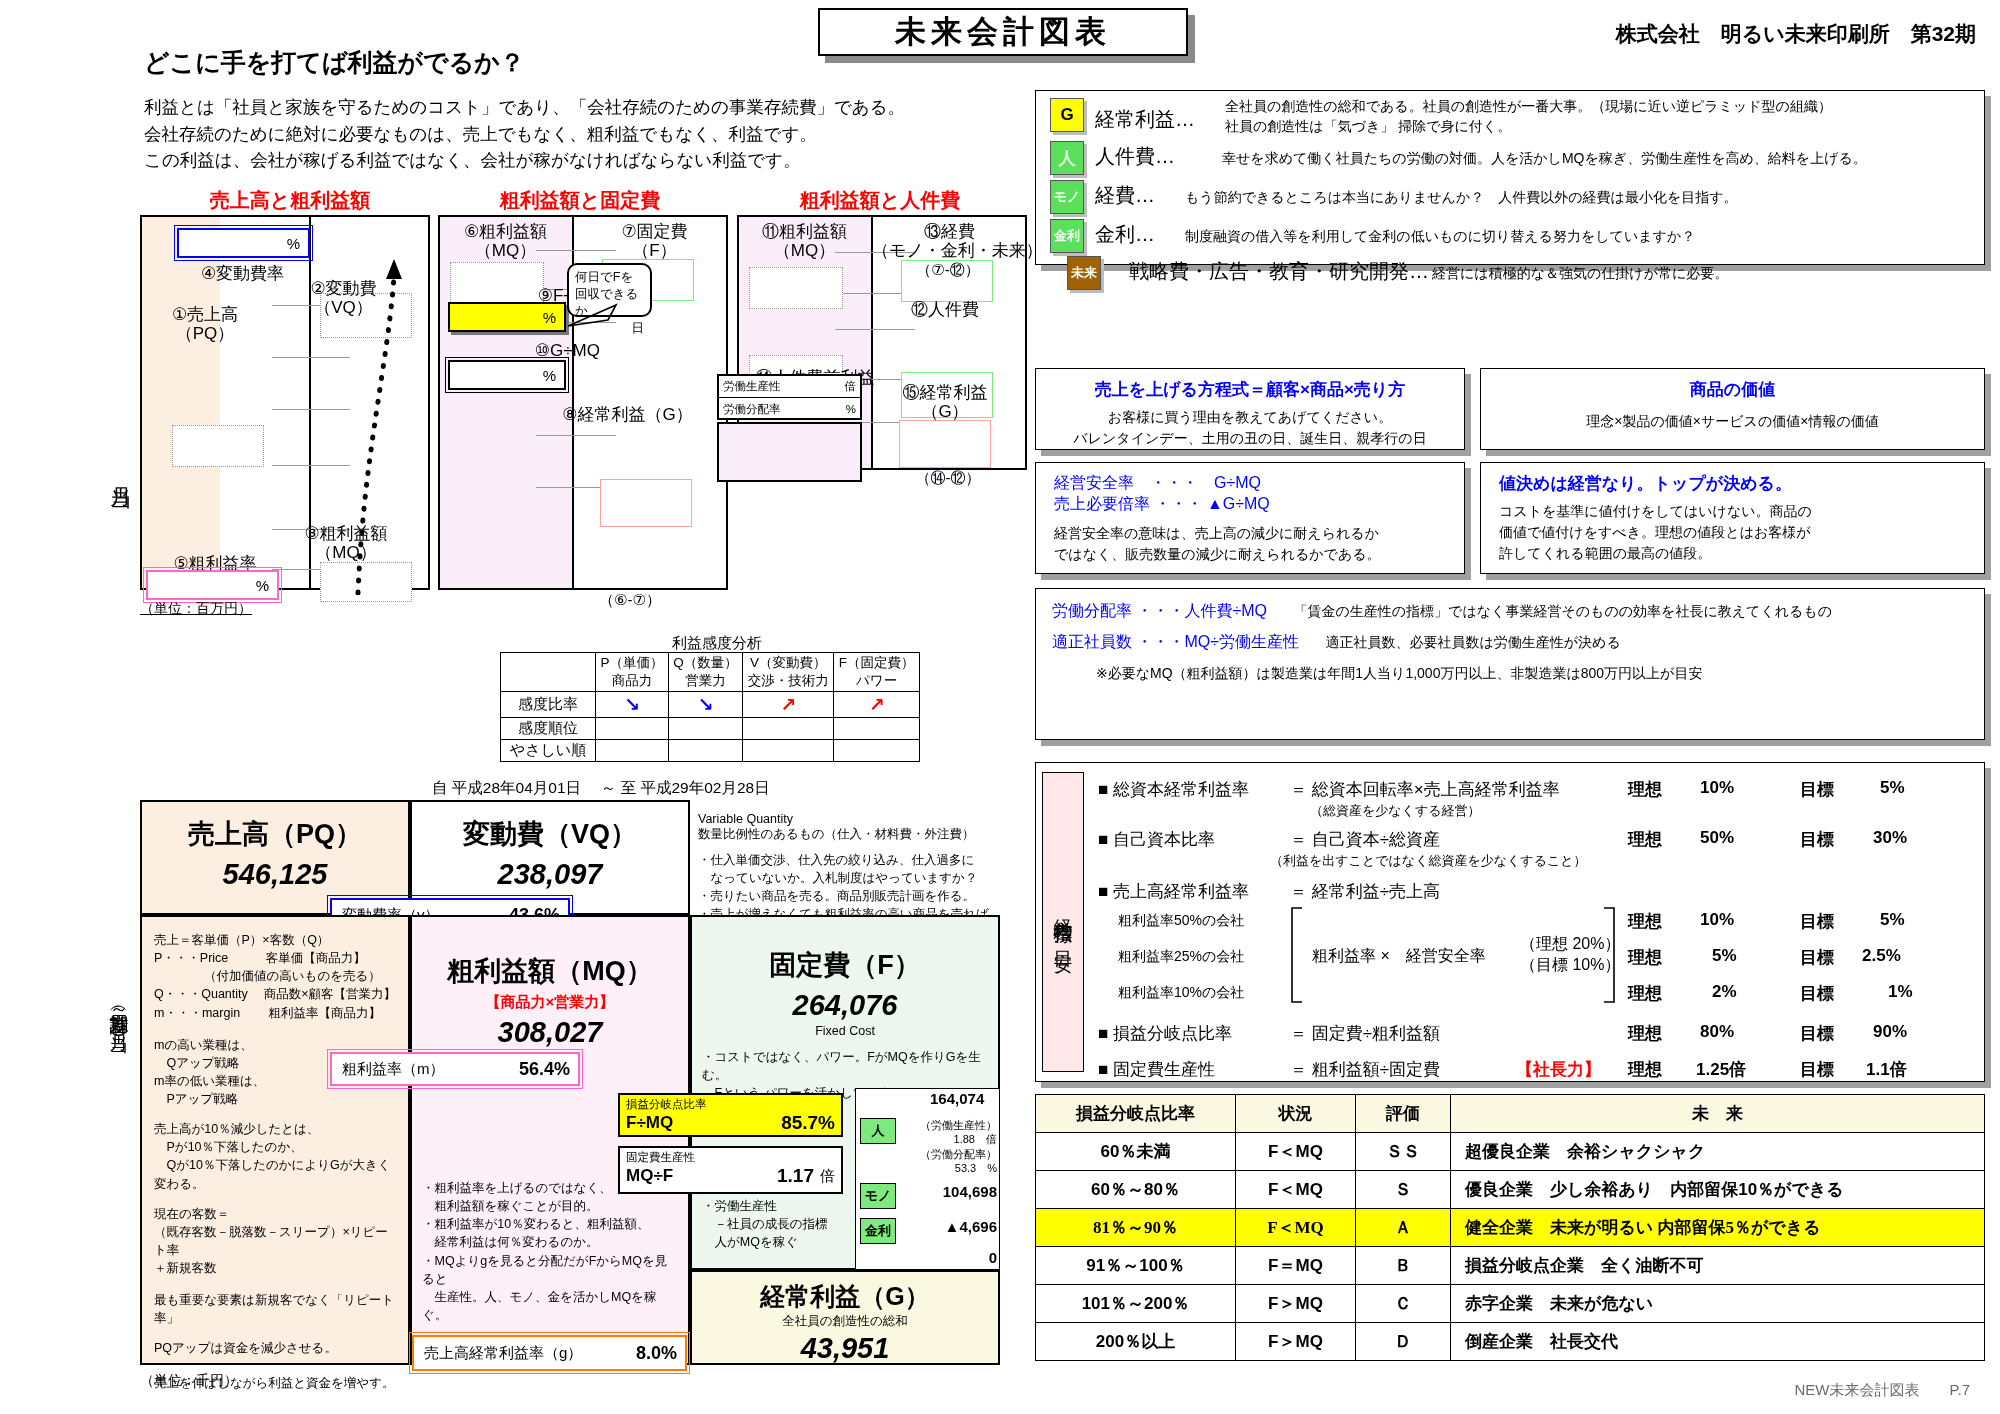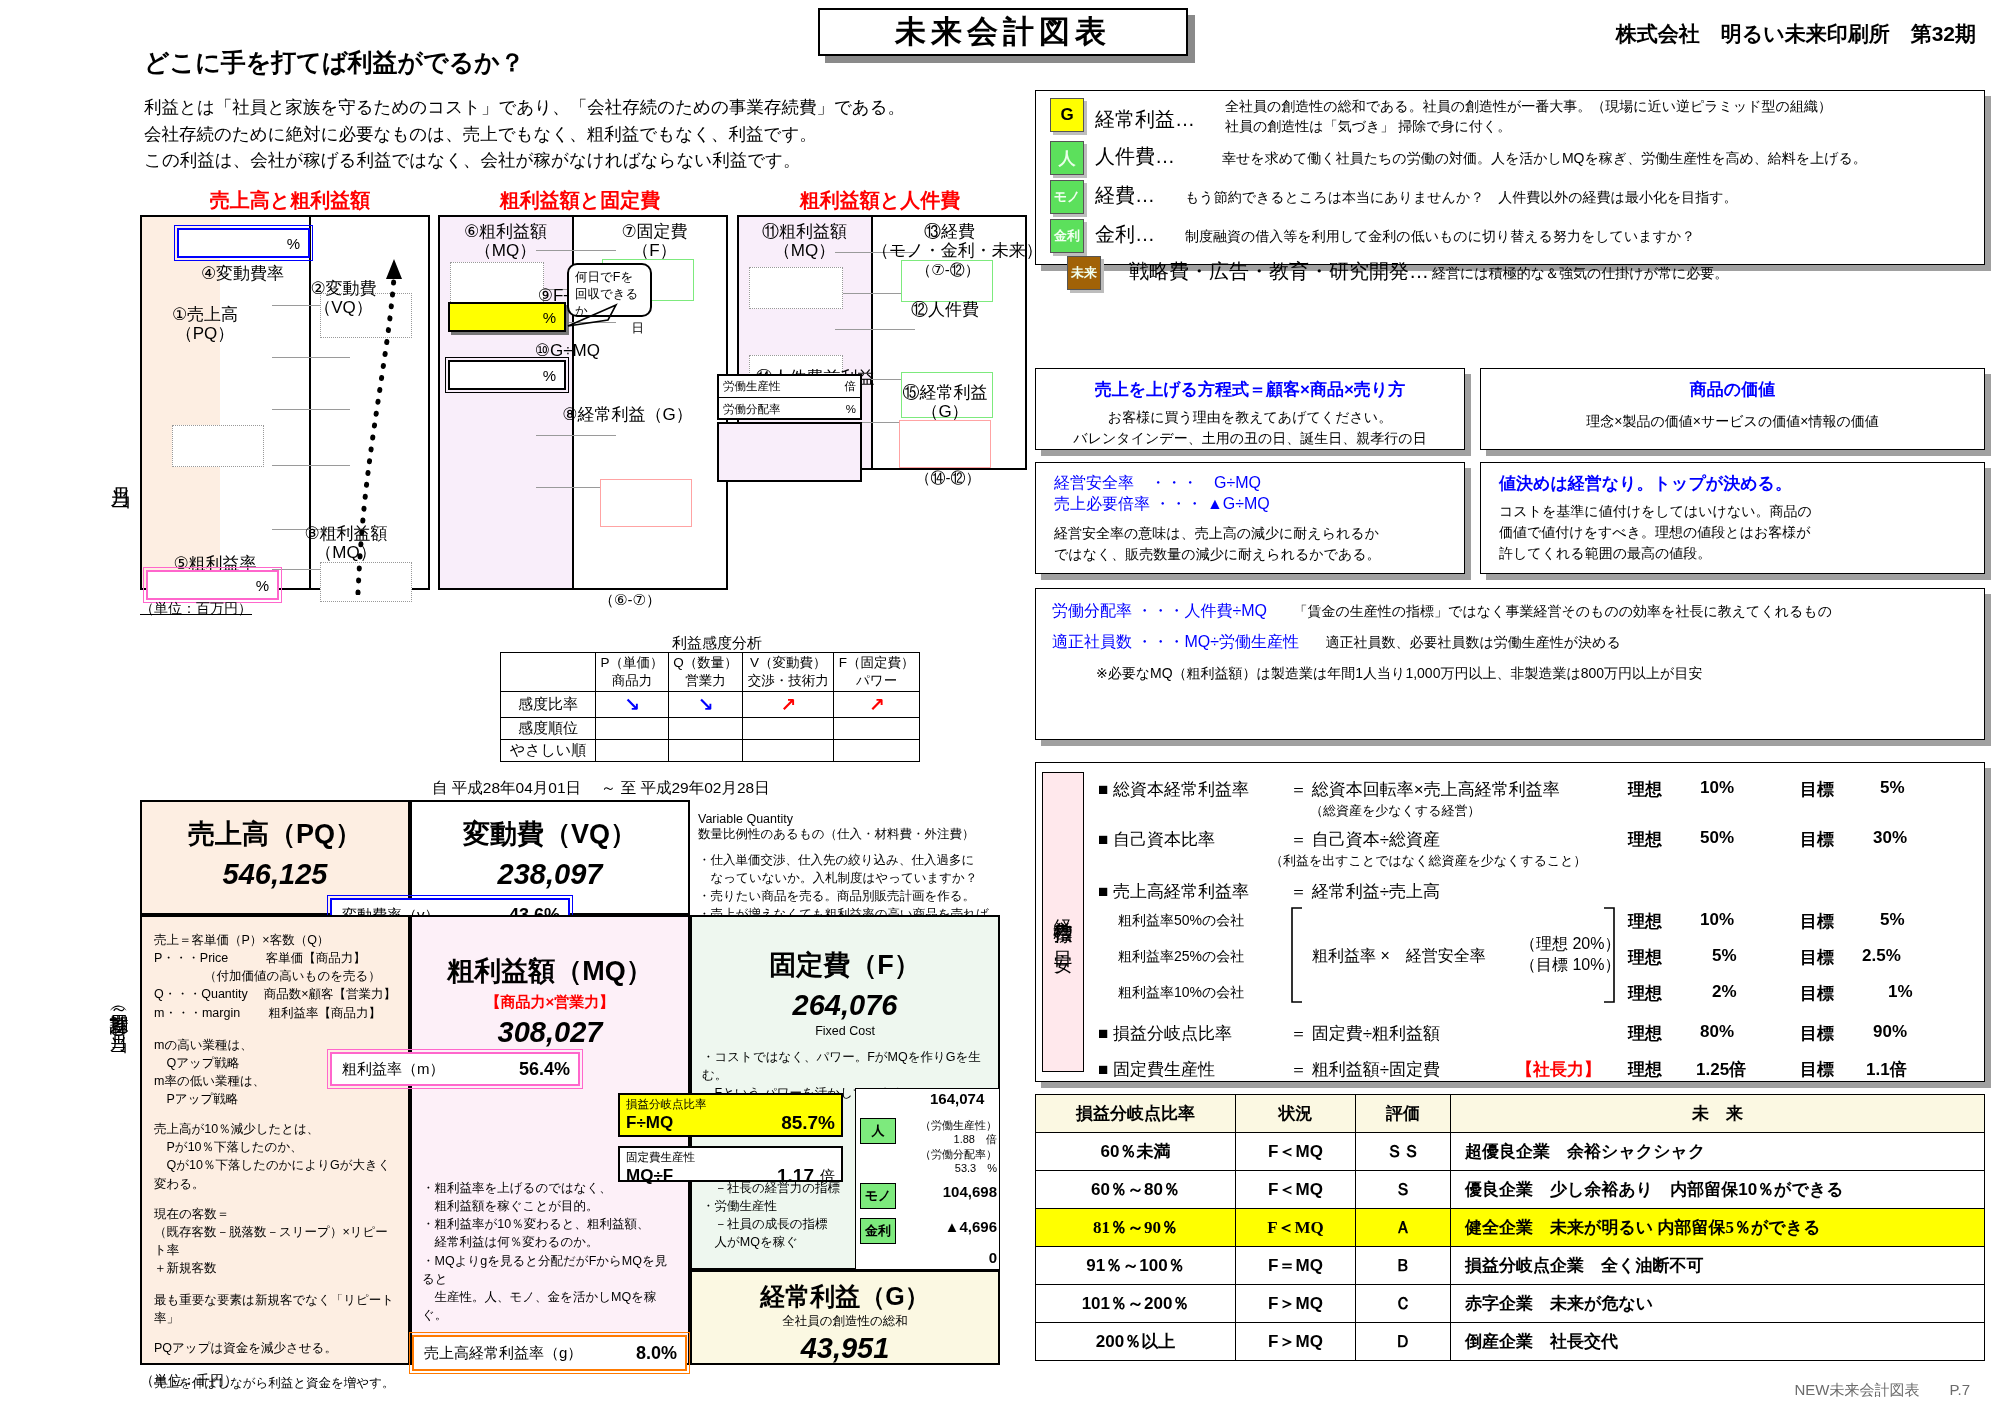--- a/index.html
+++ b/index.html
@@ -381,21 +381,21 @@
 　人がMQを稼ぐ</div>
   </div>
 
   <div class="rateBox bd-blk hl-yellow" style="left:618px; top:1093px; width:225px; height:44px; flex-direction:column; align-items:stretch; padding:2px 6px;">
     <span style="font-size:11.5px;">損益分岐点比率</span>
     <span style="display:flex; align-items:center;">
       <span style="font-size:17px; font-weight:bold;">F÷MQ</span>
       <span style="margin-left:auto; font-size:19px; font-weight:bold;">85.7%</span>
     </span>
   </div>
-  <div class="rateBox bd-blk" style="left:618px; top:1146px; width:225px; height:36px; flex-direction:column; align-items:stretch; padding:2px 6px; background:#fff;">
+  <div class="rateBox bd-blk" style="left:618px; top:1146px; width:225px; height:48px; flex-direction:column; align-items:stretch; padding:2px 6px; background:#fff;">
     <span style="font-size:11.5px;">固定費生産性</span>
     <span style="display:flex; align-items:center;">
       <span style="font-size:17px; font-weight:bold;">MQ÷F</span>
       <span style="margin-left:auto; font-size:19px; font-weight:bold;">1.17</span>
       <span style="font-size:15px; padding-left:6px;">倍</span>
     </span>
   </div>
 
   <div class="sum cellB" style="left:855px; top:1088px; width:145px; height:182px; border:1px solid #000;"></div>
   <div style="position:absolute; left:930px; top:1090px; font-size:15px; font-weight:bold;">164,074</div>

